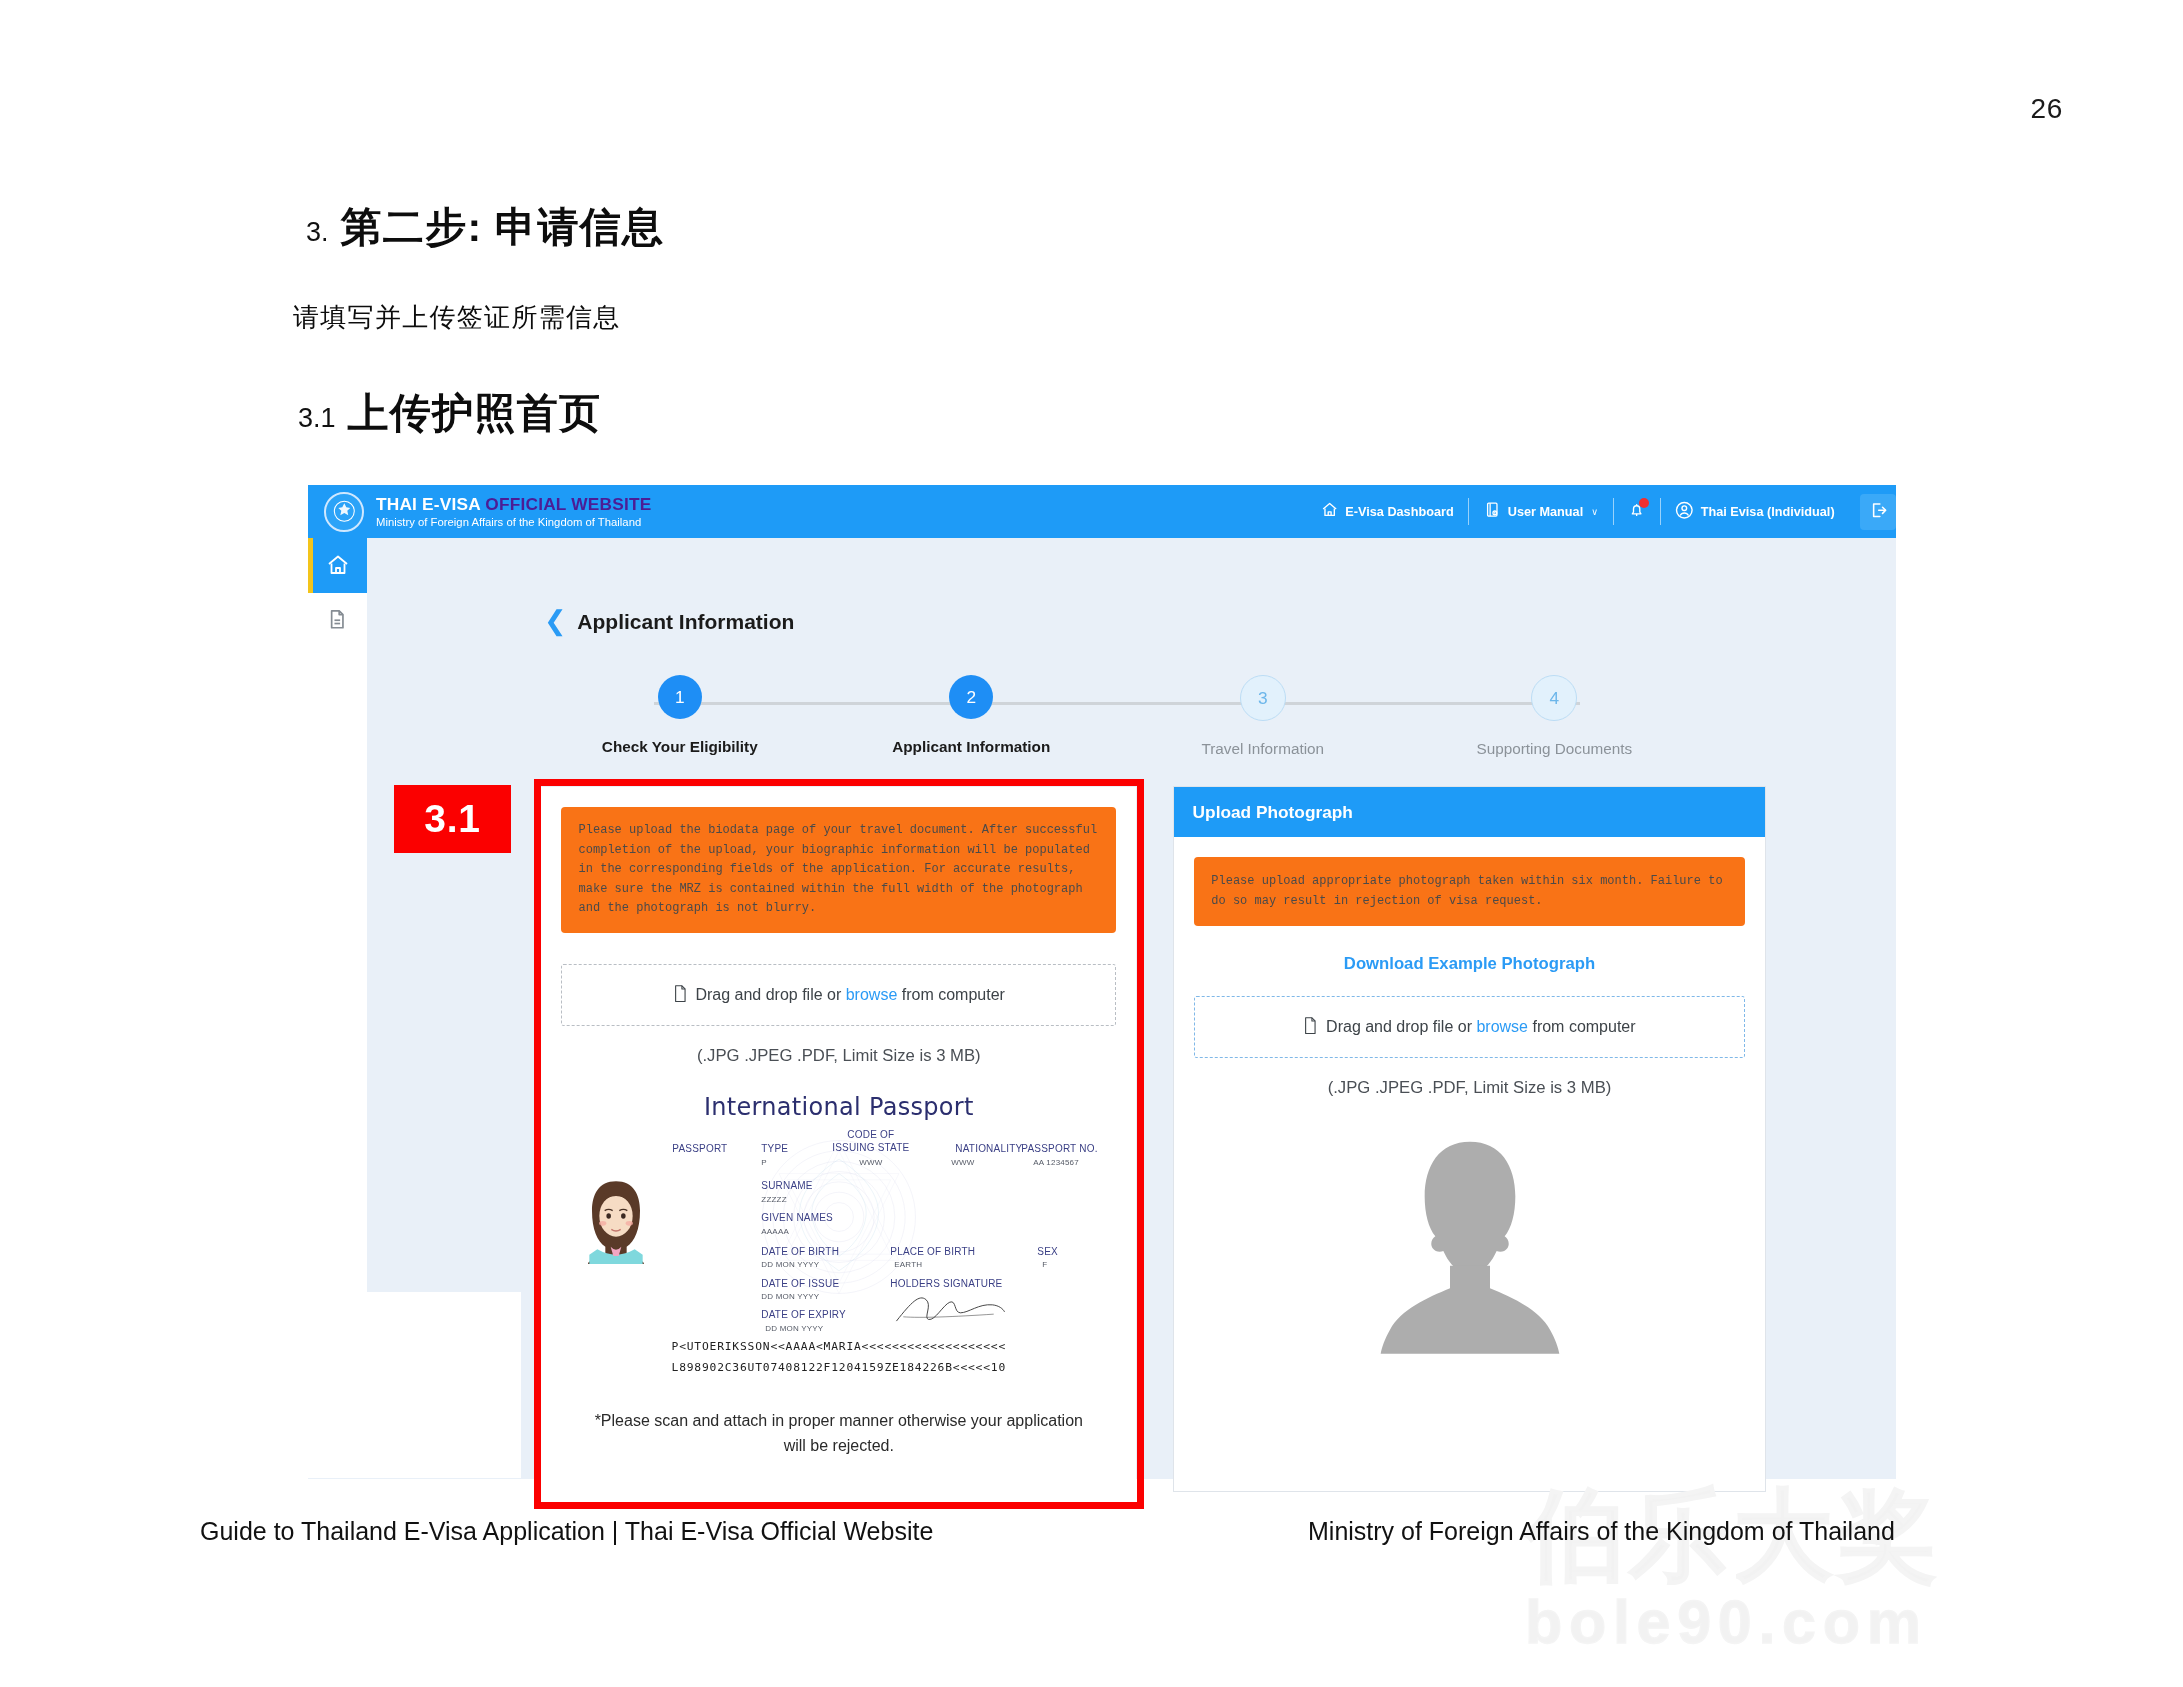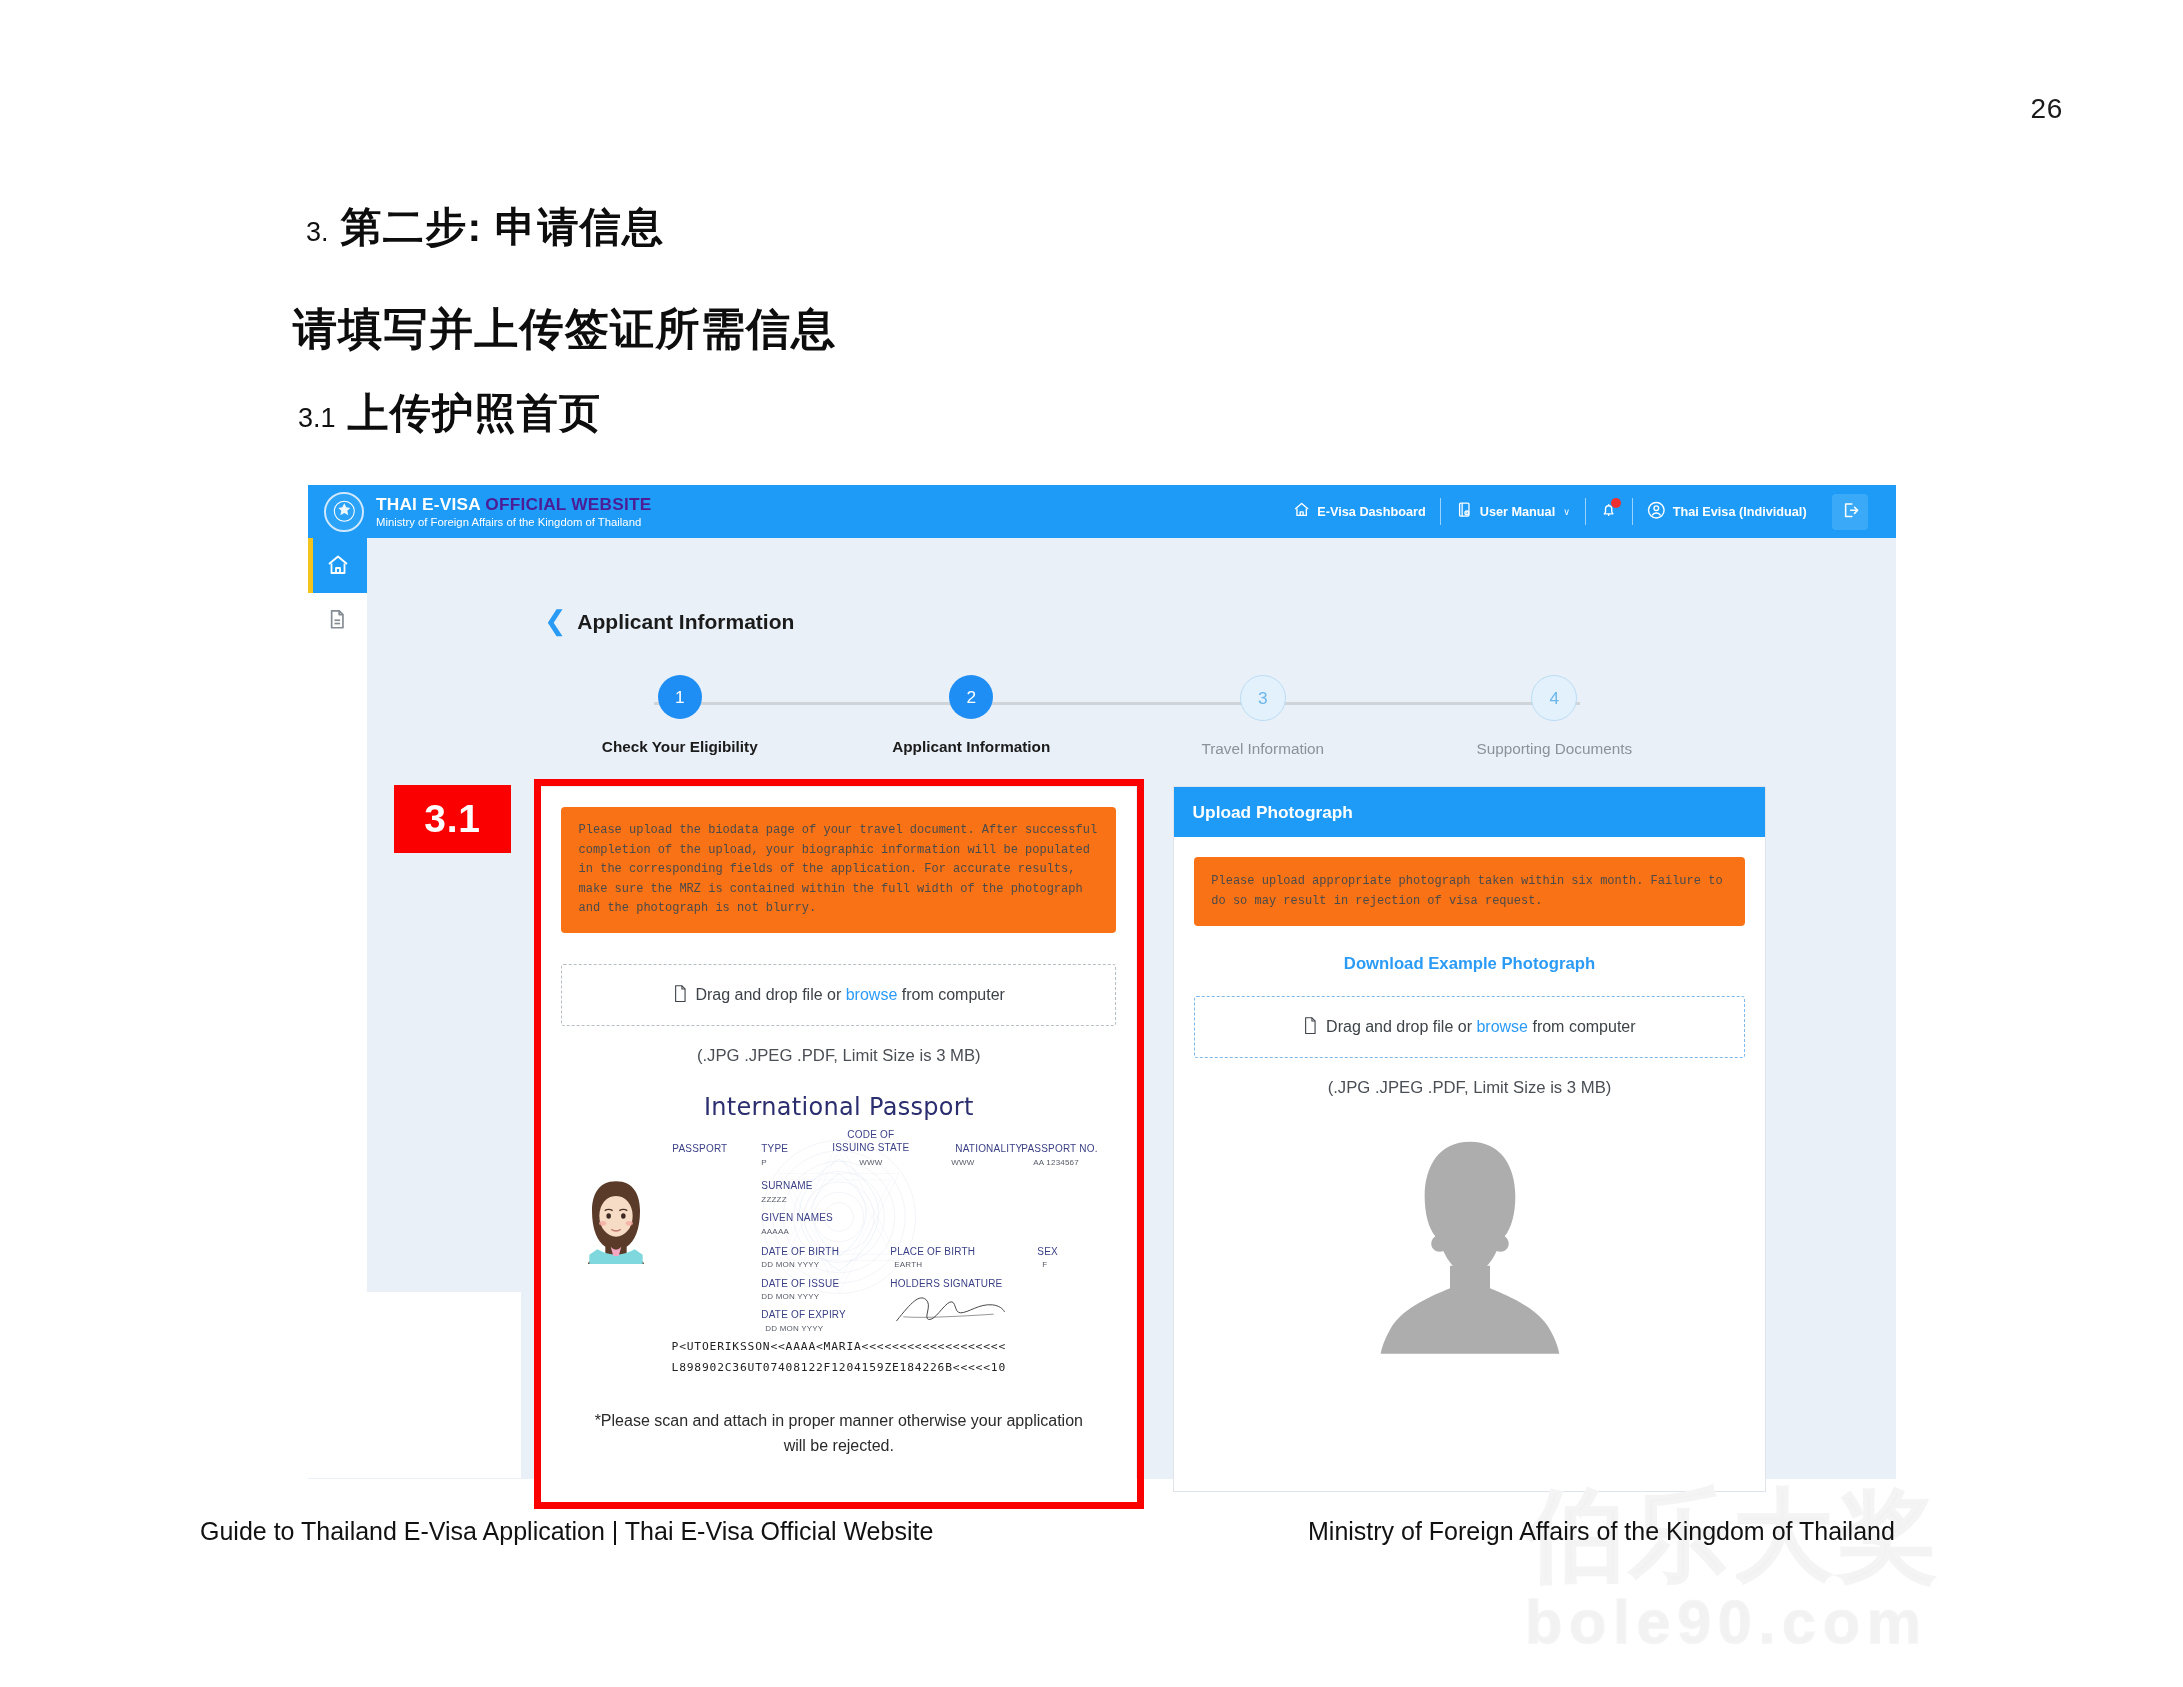--- a/index.html
+++ b/index.html
@@ -12,21 +12,21 @@
   .page-number{
     position:absolute;top:93px;right:120px;
     font-size:28px;color:#1a1a1a;letter-spacing:0.7px;
   }
   .heading-row{position:absolute;display:flex;align-items:baseline;}
   #h-main{left:306px;top:200px;}
   #h-sub{left:293px;top:300px;}
   #h-31{left:298px;top:386px;}
   .num-small{font-size:27px;color:#111;font-weight:400;margin-right:12px;}
   .cn-bold{font-size:41px;font-weight:700;color:#0d0d0d;letter-spacing:1.3px;}
-  .cn-reg{font-size:44px;font-weight:700;color:#0d0d0d;letter-spacing:1.3px;}
+  .cn-reg{font-size:26px;font-weight:400;color:#0d0d0d;letter-spacing:1.3px;}
 
   
   .shot{
     position:absolute;left:308px;top:485px;width:1588px;height:994px;
     background:#e9f0f8;
   }
   
   .shot-notch{
     position:absolute;left:308px;top:1292px;width:213px;height:186px;background:#ffffff;z-index:6;
   }
@@ -42,21 +42,21 @@
     border:2px solid #cfe8ff;background:#2ba3f8;
     display:flex;align-items:center;justify-content:center;
     margin-right:12px;flex:0 0 auto;
   }
   .garuda svg{display:block;}
   .brandtext{line-height:1.08;}
   .brandtitle{font-size:17.3px;font-weight:700;color:#ffffff;letter-spacing:0.2px;}
   .brandtitle .yellow{color:#4c1d95;}
   .brandsub{font-size:11.3px;color:#ffffff;font-weight:400;margin-top:2.7px;}
 
-  .topnav{margin-left:auto;display:flex;align-items:center;height:68px;padding-right:28px;}
+  .topnav{margin-left:auto;display:flex;align-items:center;height:68px;padding-right:0;}
   .navitem{
     display:flex;align-items:center;gap:6.7px;color:#fff;font-size:12.7px;font-weight:700;
     padding:0 14.7px;height:29px;
   }
   .navdiv{width:0.7px;height:27px;background:rgba(255,255,255,.55);}
   .bell-wrap{position:relative;padding:0 14.7px;display:flex;align-items:center;height:29px;}
   .bell-dot{
     position:absolute;top:1.3px;right:10.7px;width:10px;height:10px;border-radius:50%;
     background:#f03030;
   }

